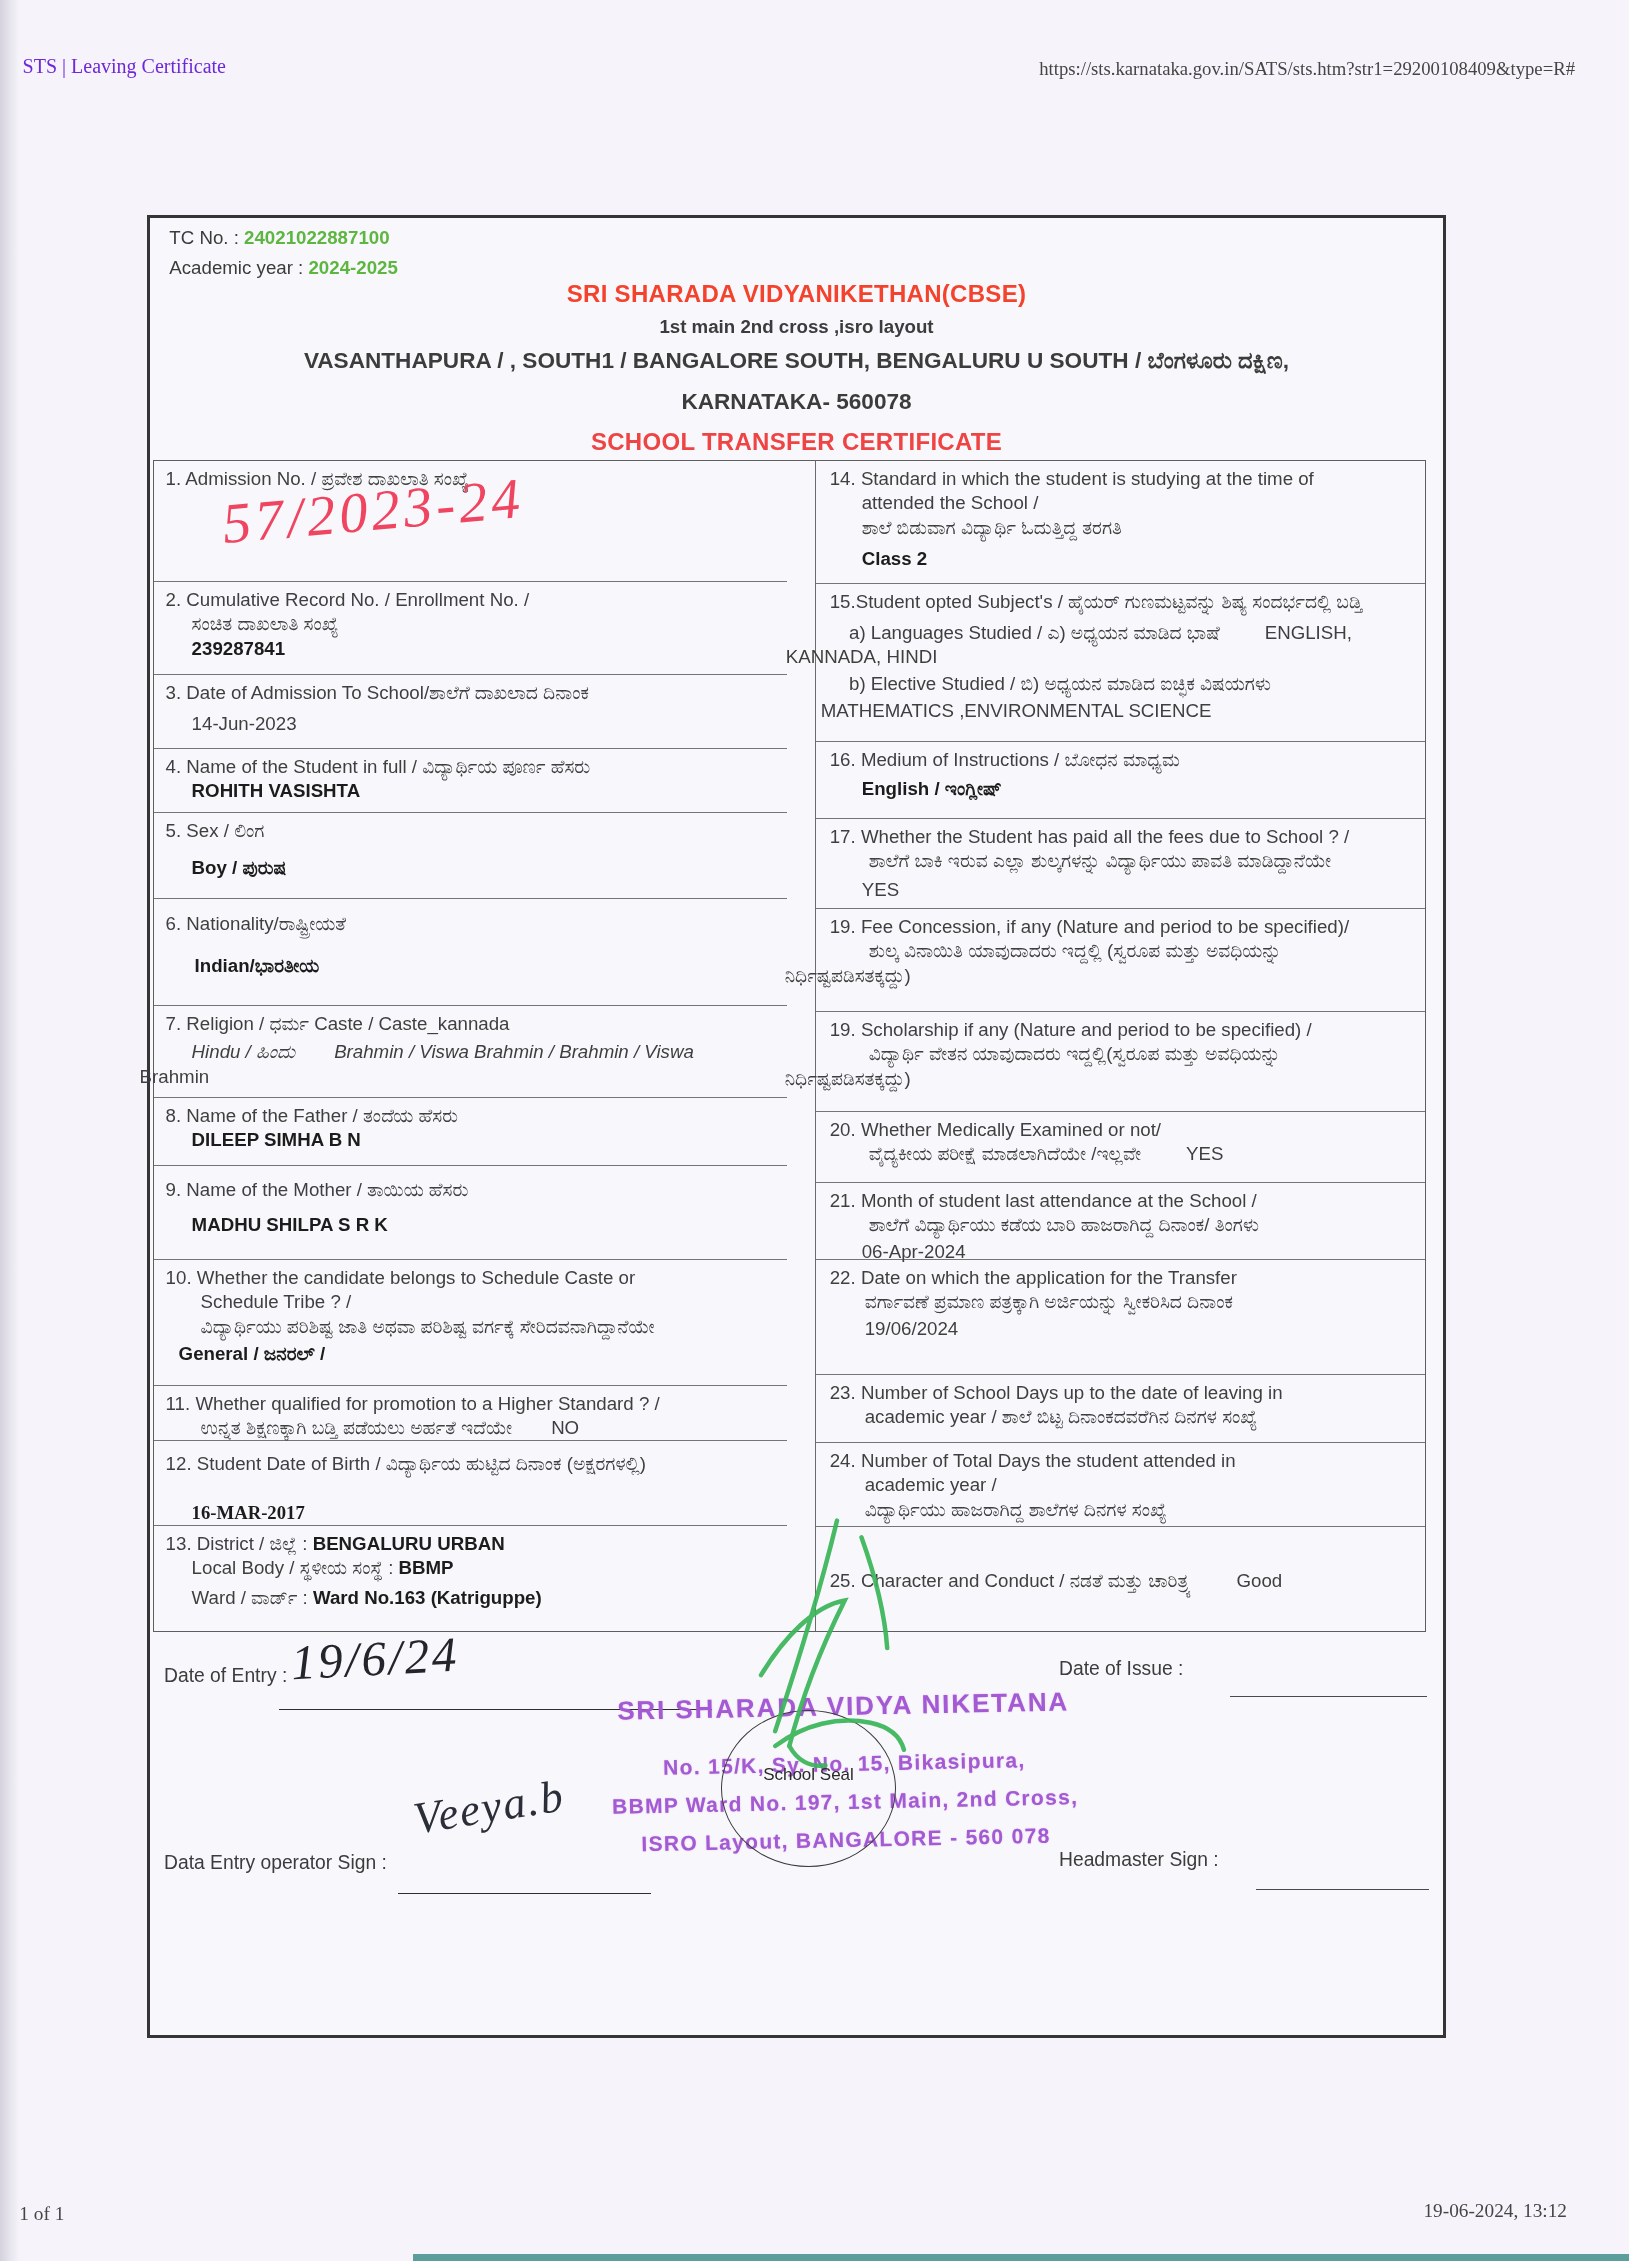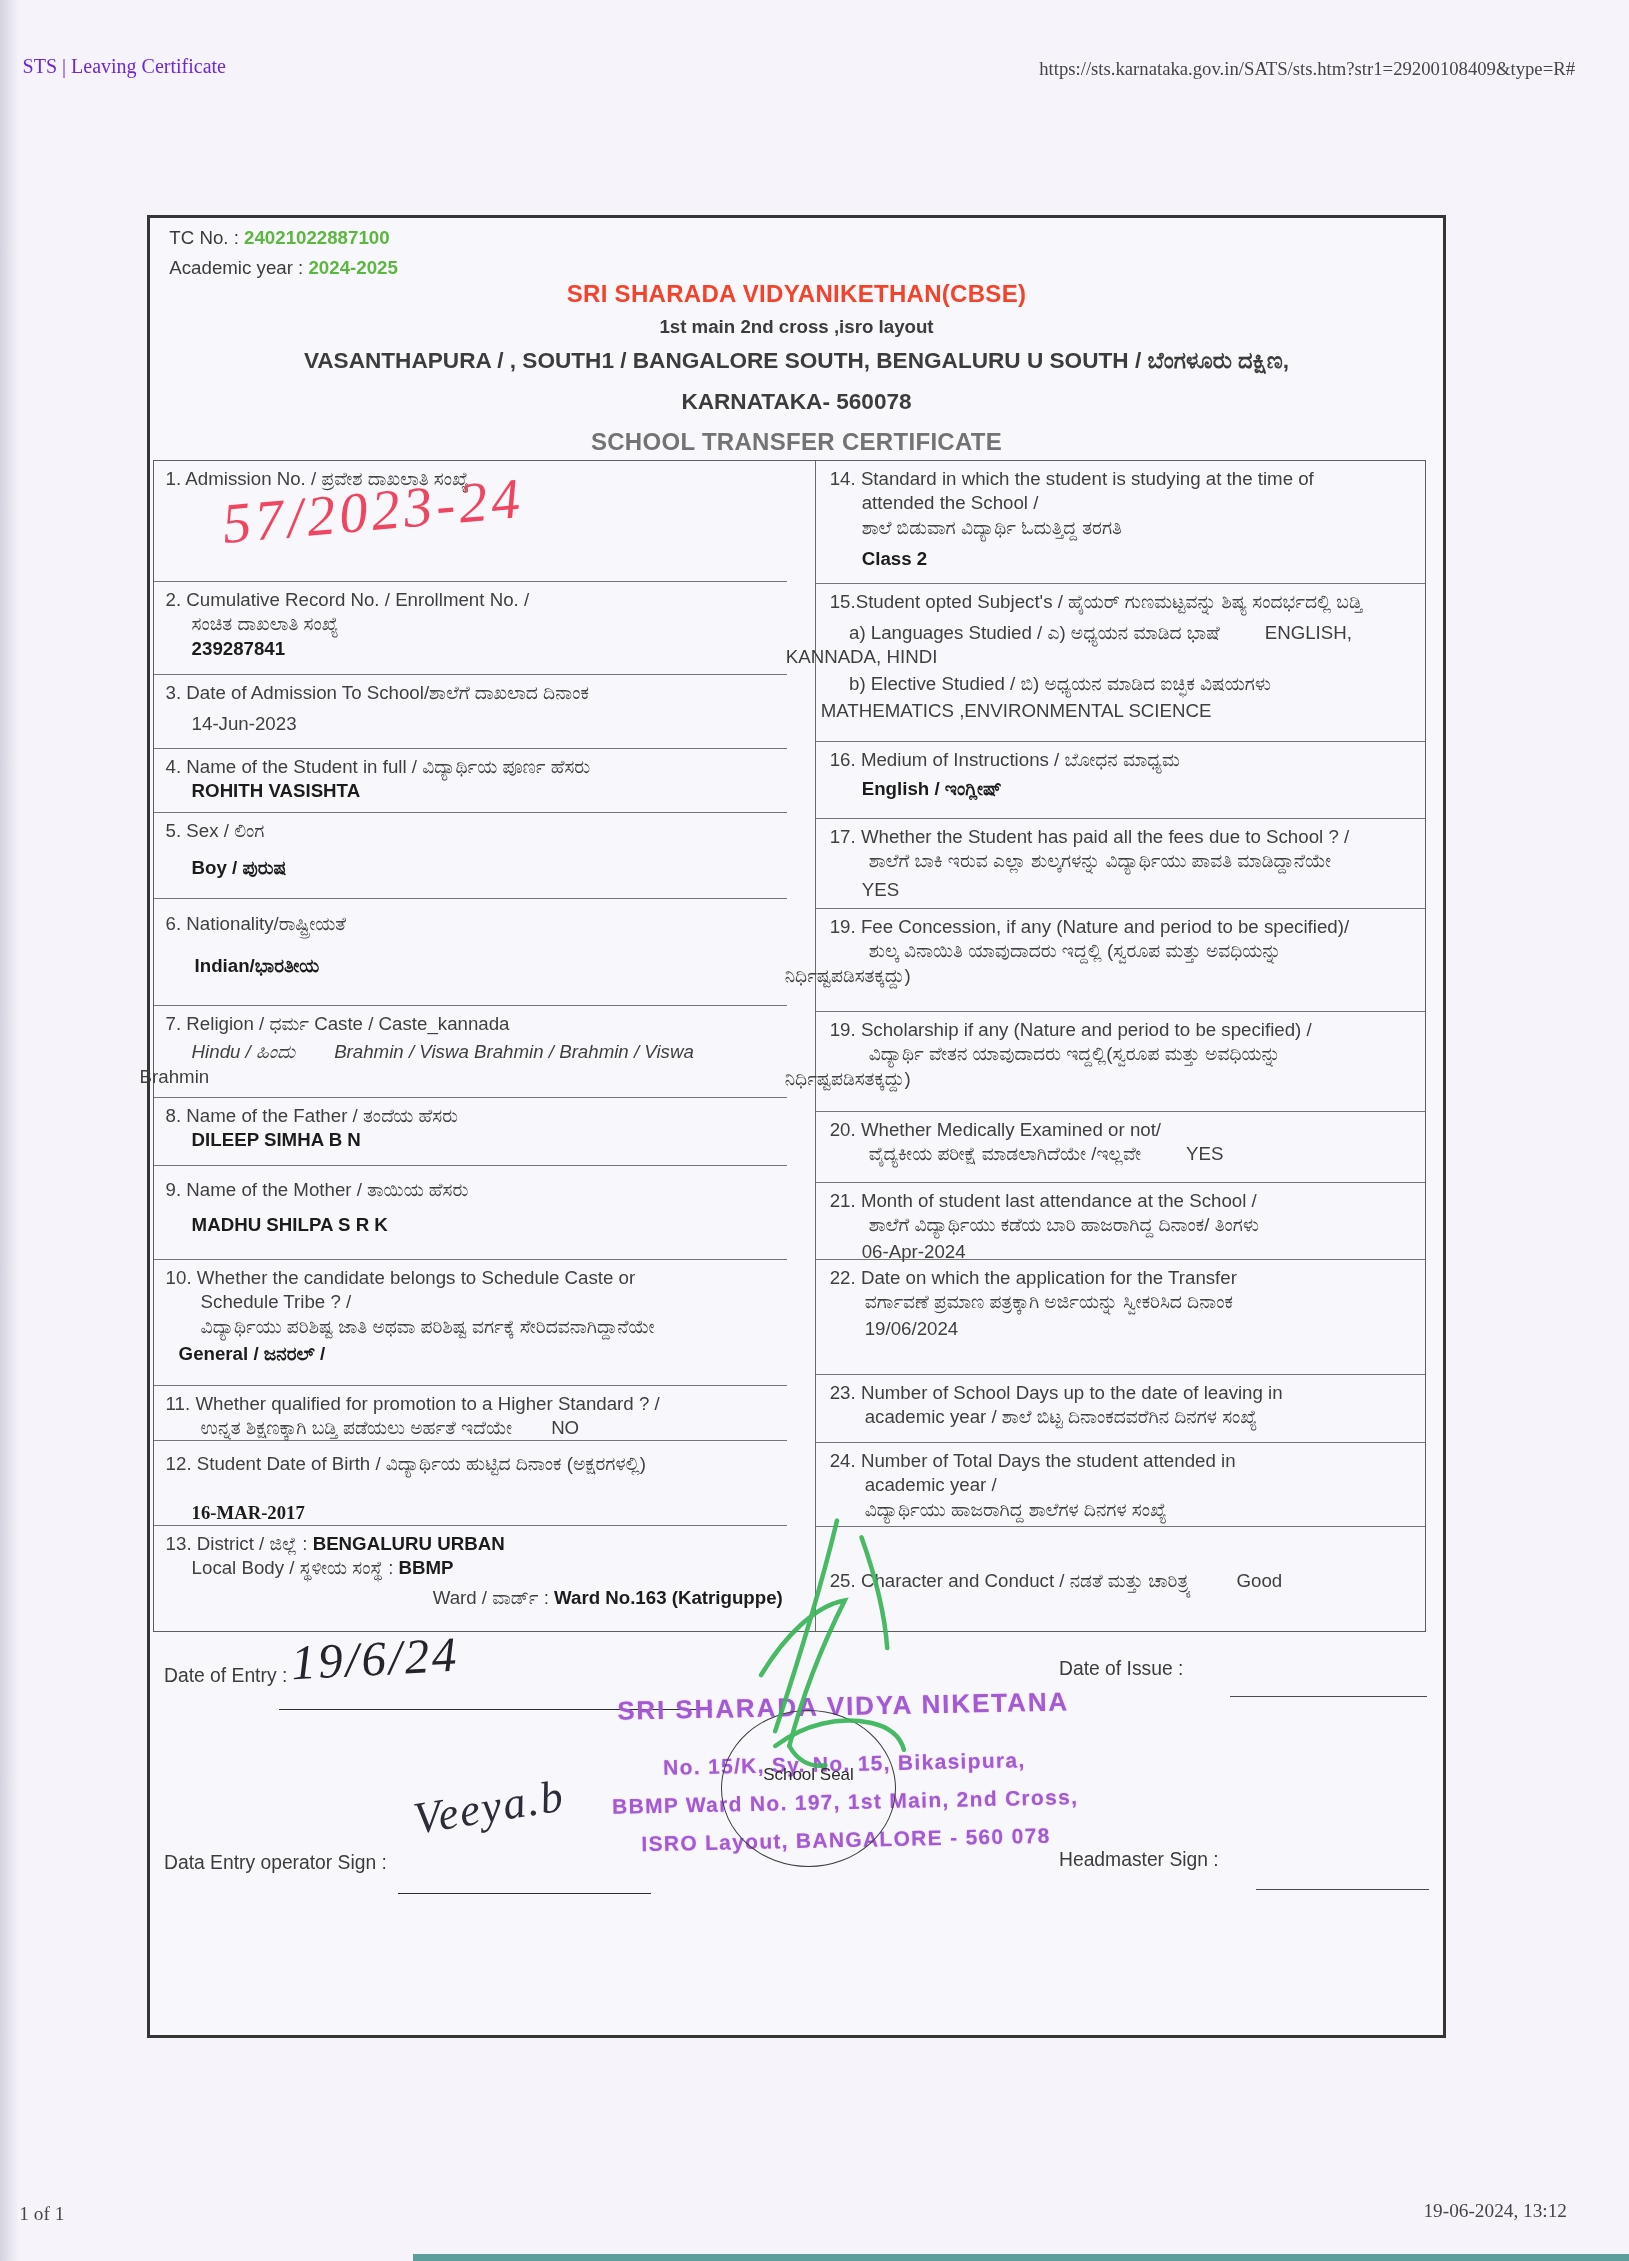--- a/index.html
+++ b/index.html
@@ -18,21 +18,21 @@
   .green{color:#5cb63f;font-weight:bold;}
   .school-name{position:absolute;left:0;top:62px;width:100%;text-align:center;
         font-size:24px;font-weight:bold;color:#f4432c;letter-spacing:0.3px;}
   .addr1{position:absolute;left:0;top:98px;width:100%;text-align:center;
         font-size:18.7px;font-weight:bold;color:#3c3c3c;}
   .addr2{position:absolute;left:0;top:130px;width:100%;text-align:center;
         font-size:22.6px;font-weight:bold;color:#3c3c3c;}
   .addr3{position:absolute;left:0;top:171px;width:100%;text-align:center;
         font-size:22.6px;font-weight:bold;color:#3c3c3c;}
   .doc-title{position:absolute;left:0;top:210px;width:100%;text-align:center;
-        font-size:24px;font-weight:bold;color:#737373;letter-spacing:0.3px;}
+        font-size:24px;font-weight:bold;color:#ef4444;letter-spacing:0.3px;}
   .tbl{position:absolute;left:153px;top:460px;width:1273px;height:1172px;
         border:1.3px solid #5e5e5e;box-sizing:border-box;display:flex;gap:28px;}
   .colL{width:648px;}
   .colR{width:625px;border-left:1.3px solid #6b6b6b;box-sizing:border-box;}
   .trow{border-bottom:1.3px solid #757575;box-sizing:border-box;padding-top:5.8px;overflow:visible;}
   .trow:last-child{border-bottom:none;}
   .colL .trow{padding-left:11.6px;padding-right:3.9px;}
   .colR .trow{padding-left:14px;padding-right:3.9px;}
   .tline{font-size:18.7px;line-height:24.5px;color:#3f3f3f;white-space:nowrap;}
   .bv{font-weight:bold;color:#1c1c1c;}
@@ -135,21 +135,21 @@
           <div class="tline"><span>11. Whether qualified for promotion to a Higher Standard ? /</span></div>
           <div class="tline" style="padding-left: 35px;"><span>ಉನ್ನತ ಶಿಕ್ಷಣಕ್ಕಾಗಿ ಬಡ್ತಿ ಪಡೆಯಲು ಅರ್ಹತೆ ಇದೆಯೇ</span><span style="margin-left: 39px;">NO</span></div>
         </div>
         <div class="trow" style="height: 85px;">
           <div class="tline" style="margin-top: 5.2px;"><span>12. Student Date of Birth / ವಿದ್ಯಾರ್ಥಿಯ ಹುಟ್ಟಿದ ದಿನಾಂಕ (ಅಕ್ಷರಗಳಲ್ಲಿ)</span></div>
           <div class="tline" style="padding-left: 26px; margin-top: 25px; font-family: Liberation Serif, serif;"><span class="bv">16-MAR-2017</span></div>
         </div>
         <div class="trow" style="height: 104px;">
           <div class="tline"><span>13. District / ಜಿಲ್ಲೆ : </span><span class="bv">BENGALURU URBAN</span></div>
           <div class="tline" style="padding-left: 26px; margin-top: 0;"><span>Local Body / ಸ್ಥಳೀಯ ಸಂಸ್ಥೆ : </span><span class="bv">BBMP</span></div>
-          <div class="tline" style="padding-left: 26px; margin-top: 5.2px; text-align: right;"><span>Ward / ವಾರ್ಡ್ : </span><span class="bv">Ward No.163 (Katriguppe)</span></div>
+          <div class="tline" style="padding-left: 26px; margin-top: 5.2px;"><span>Ward / ವಾರ್ಡ್ : </span><span class="bv">Ward No.163 (Katriguppe)</span></div>
         </div>
       </div>
     <div class="colR" id="col-right">
         <div class="trow" style="height: 123px;">
           <div class="tline"><span>14. Standard in which the student is studying at the time of</span></div>
           <div class="tline" style="padding-left: 32px;"><span>attended the School /</span></div>
           <div class="tline" style="padding-left: 32px;"><span>ಶಾಲೆ ಬಿಡುವಾಗ ವಿದ್ಯಾರ್ಥಿ ಓದುತ್ತಿದ್ದ ತರಗತಿ</span></div>
           <div class="tline" style="padding-left: 32px; margin-top: 6.4px;"><span class="bv">Class 2</span></div>
         </div>
         <div class="trow" style="height: 158px;">

